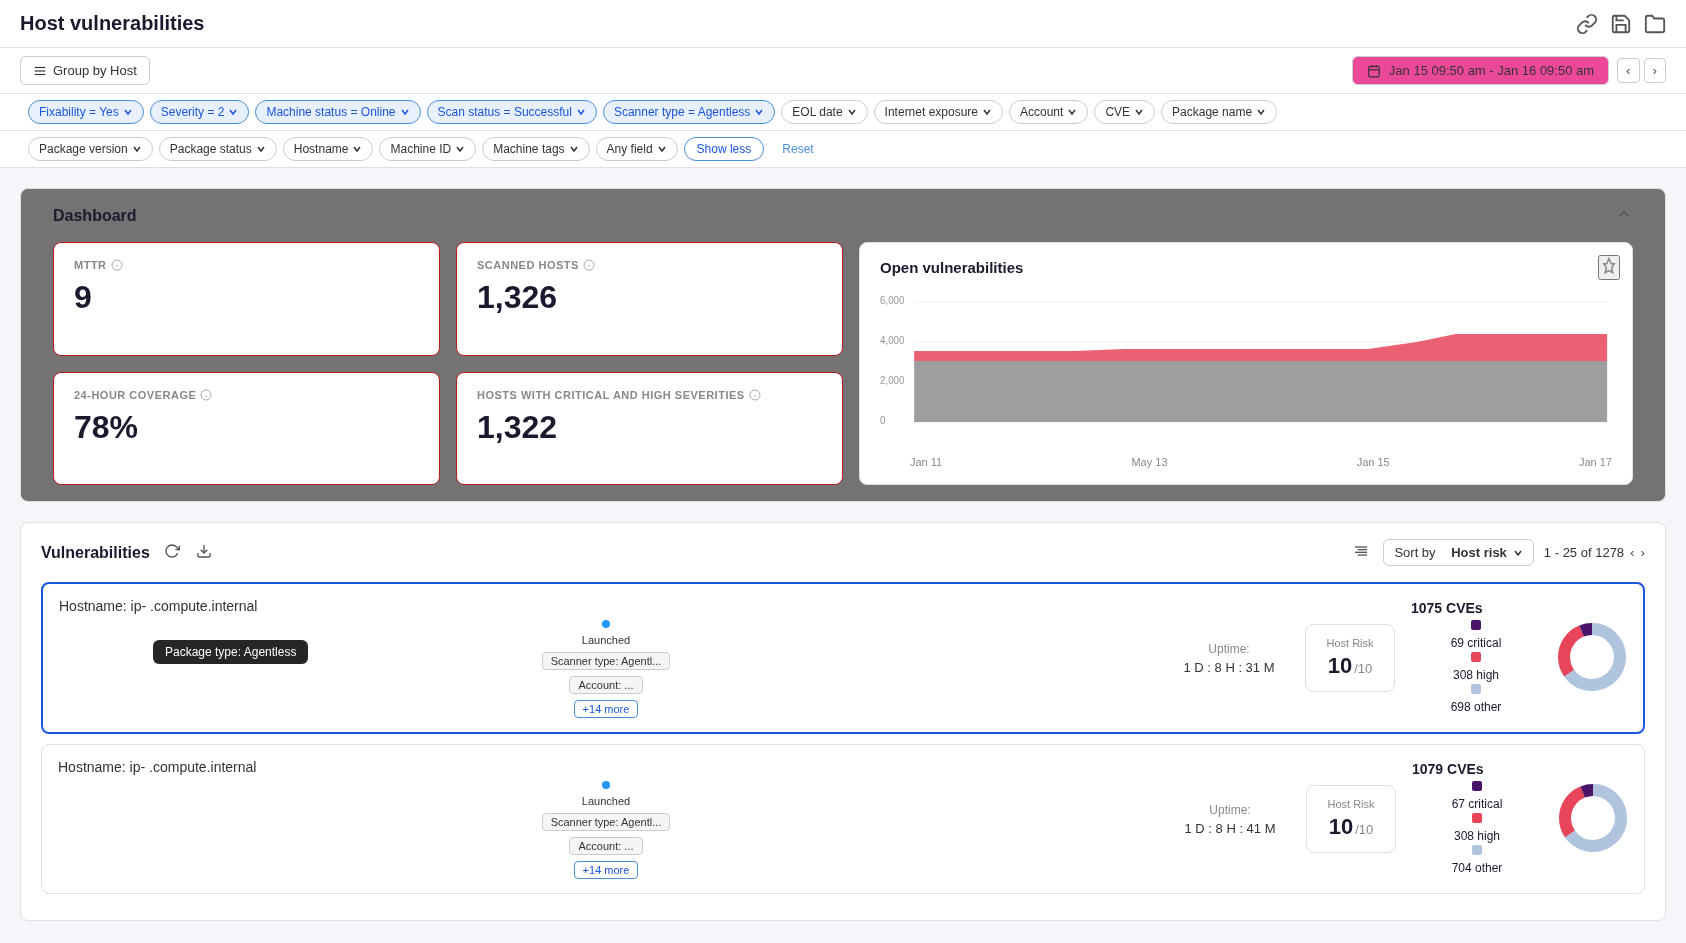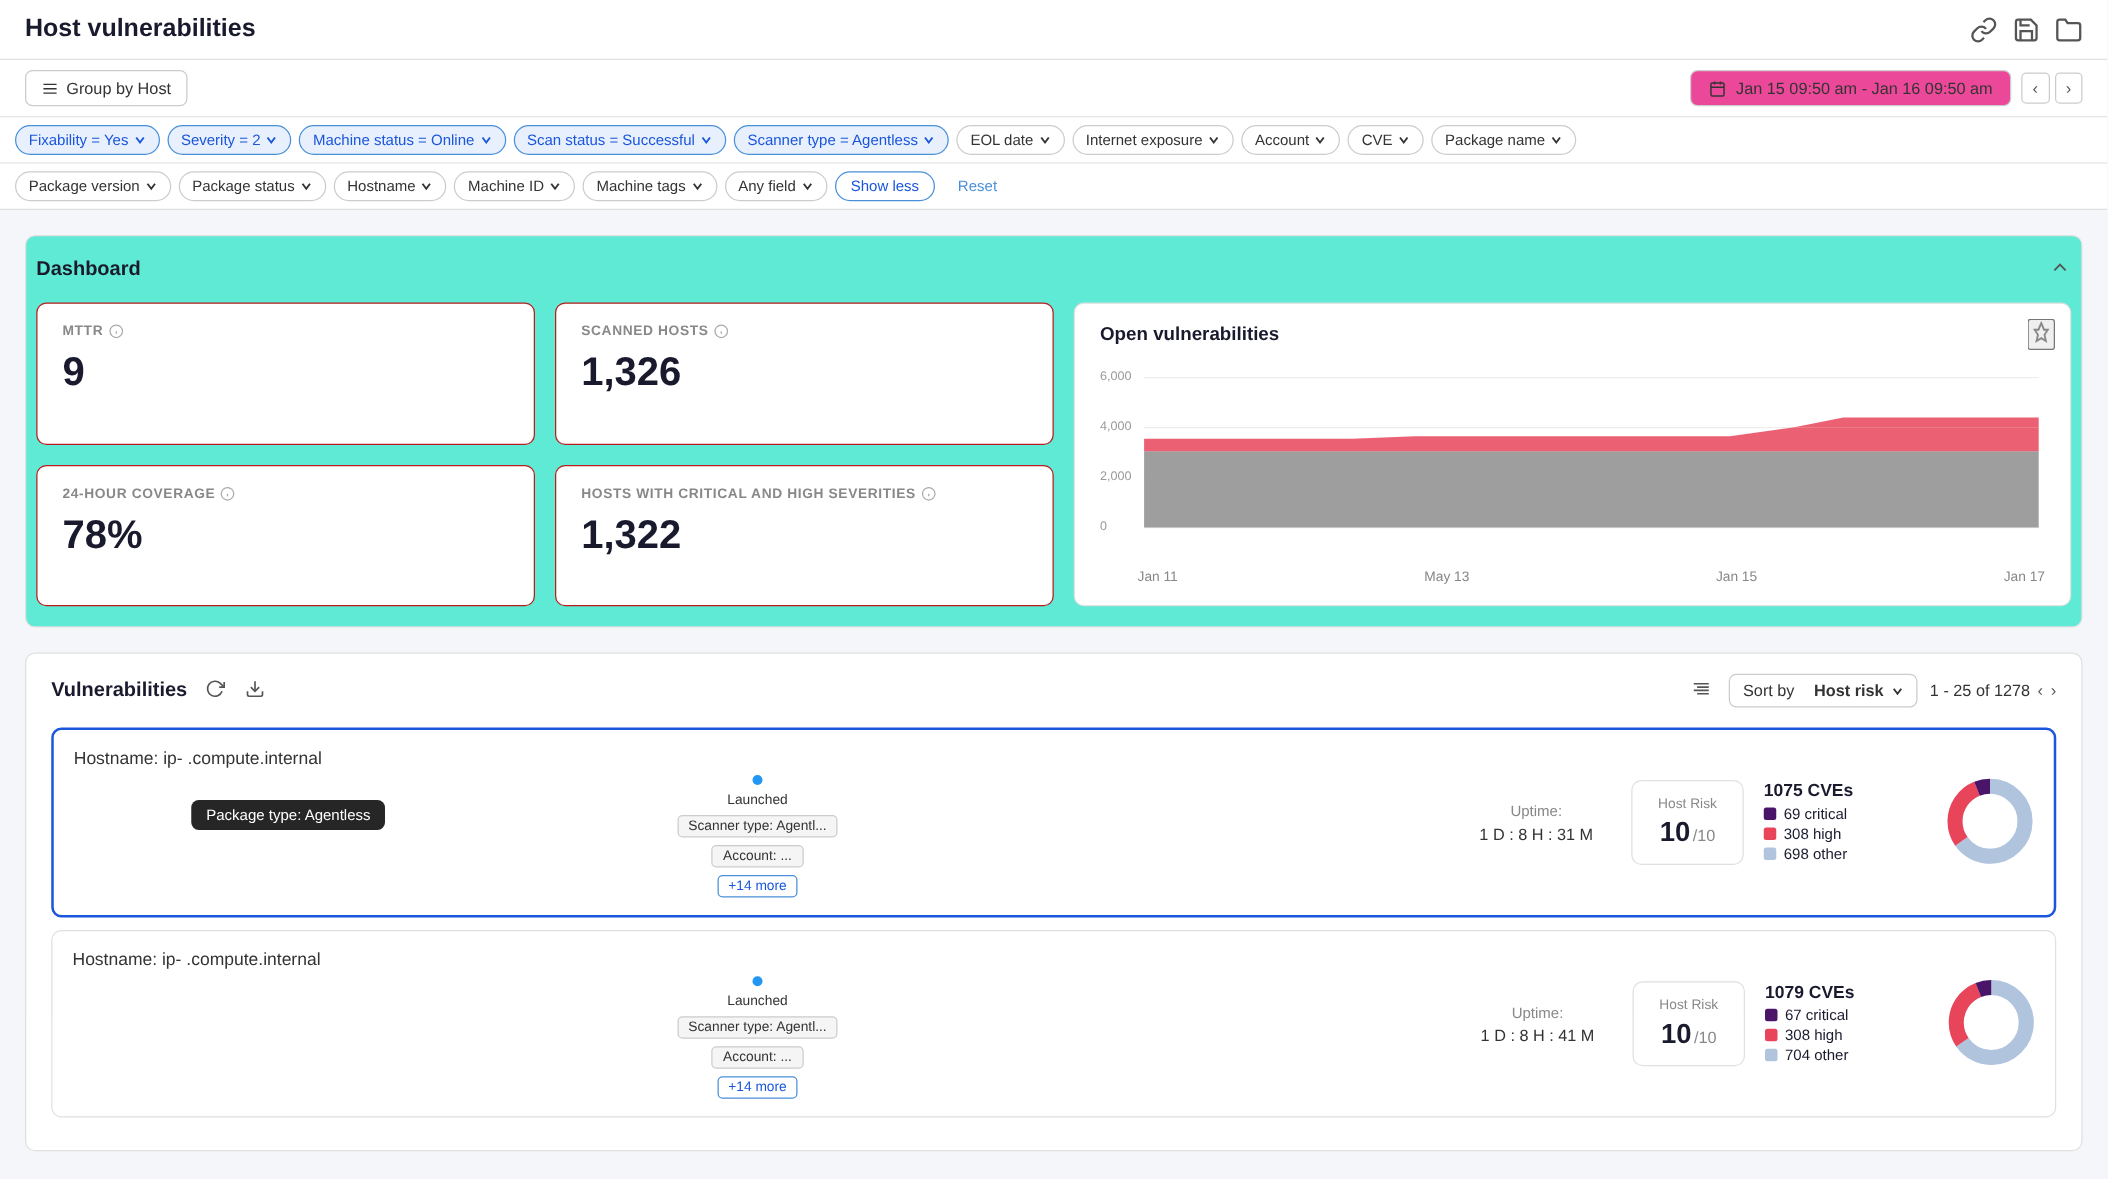--- a/index.html
+++ b/index.html
@@ -10,30 +10,30 @@
     .top-bar-icons { display: flex; gap: 12px; align-items: center; }
     .top-bar-icon { width: 22px; height: 22px; cursor: pointer; color: #555; }
 
     .toolbar { background: #fff; border-bottom: 1px solid #e0e0e0; padding: 8px 20px; display: flex; align-items: center; gap: 8px; }
     .group-by-btn { display: flex; align-items: center; gap: 6px; padding: 6px 12px; border: 1px solid #ccc; border-radius: 6px; background: #fff; cursor: pointer; font-size: 13px; color: #333; }
     .all-filters-btn { display: flex; align-items: center; gap: 6px; padding: 6px 12px; background: transparent; border: none; cursor: pointer; color: #555; font-size: 13px; flex: 1; }
     .date-range { display: flex; align-items: center; gap: 8px; padding: 6px 14px; border: 1px solid #ccc; border-radius: 6px; background: #ec4899; cursor: pointer; font-size: 13px; color: #333; margin-left: auto; }
     .nav-arrows { display: flex; gap: 4px; }
     .nav-arrow { padding: 4px 8px; border: 1px solid #ccc; background: #fff; cursor: pointer; border-radius: 4px; color: #555; }
 
-    .filter-bar { background: #fff; border-bottom: 1px solid #e0e0e0; padding: 6px 12px; display: flex; align-items: center; gap: 6px; flex-wrap: wrap; }
+    .filter-bar { background: #fff; border-bottom: 1px solid #e0e0e0; padding: 6px 28px; display: flex; align-items: center; gap: 6px; flex-wrap: wrap; }
     .filter-chip { display: flex; align-items: center; gap: 4px; padding: 4px 10px; border: 1px solid #ccc; border-radius: 20px; background: #fff; cursor: pointer; font-size: 12px; color: #333; white-space: nowrap; }
     .filter-chip.active { background: #e8f0fe; border-color: #4a90d9; color: #1a56db; }
     .filter-chip svg { width: 10px; height: 10px; }
     .show-less-btn { padding: 4px 12px; border: 1px solid #4a90d9; border-radius: 20px; background: #fff; cursor: pointer; font-size: 12px; color: #1a56db; }
     .reset-btn { padding: 4px 12px; border: none; background: transparent; cursor: pointer; font-size: 12px; color: #4a90d9; }
 
     .main-content { padding: 20px; }
 
-    .dashboard-section { background: #5eead4; border-radius: 8px; border: 1px solid #e0e0e0; margin-bottom: 20px; padding: 16px 8px; }
+    .dashboard-section { background: #737373; border-radius: 8px; border: 1px solid #e0e0e0; margin-bottom: 20px; padding: 16px 32px; }
     .section-header { display: flex; align-items: center; justify-content: space-between; margin-bottom: 16px; }
     .section-title { font-size: 16px; font-weight: 600; color: #1a1a2e; }
     .collapse-btn { background: none; border: none; cursor: pointer; color: #555; }
 
     .metrics-grid { display: grid; grid-template-columns: 1fr 1fr 2fr; gap: 16px; }
     .metric-card { border: 1px solid #b91c1c; border-radius: 8px; padding: 16px 20px; background: #fff; }
     .metric-label { font-size: 11px; font-weight: 600; text-transform: uppercase; color: #888; letter-spacing: 0.5px; display: flex; align-items: center; gap: 4px; margin-bottom: 8px; }
     .metric-value { font-size: 32px; font-weight: 700; color: #1a1a2e; }
 
     .chart-card { border: 1px solid #e0e0e0; border-radius: 8px; padding: 16px 20px; background: #fff; position: relative; }
@@ -66,21 +66,21 @@
     .tag-more { padding: 2px 8px; border: 1px solid #4a90d9; border-radius: 4px; font-size: 11px; color: #1a56db; background: #fff; cursor: pointer; }
     .uptime-info { text-align: center; min-width: 120px; }
     .uptime-label { font-size: 12px; color: #888; margin-bottom: 4px; }
     .uptime-value { font-size: 13px; color: #333; }
     .host-risk { border: 1px solid #e0e0e0; border-radius: 8px; padding: 12px 16px; text-align: center; min-width: 90px; }
     .host-risk-label { font-size: 11px; color: #888; margin-bottom: 4px; }
     .host-risk-value { font-size: 22px; font-weight: 700; color: #1a1a2e; display: flex; align-items: baseline; justify-content: center; gap: 2px; }
     .host-risk-denom { font-size: 13px; font-weight: 400; color: #888; }
     .cve-info { min-width: 130px; }
     .cve-count { font-size: 14px; font-weight: 600; color: #1a1a2e; margin-bottom: 4px; }
-    .cve-detail { display: flex; align-items: center; gap: 6px; font-size: 12px; margin-bottom: 2px; }
+    .cve-detail { display: flex; align-items: center; gap: 6px; font-size: 12px; margin-bottom: 2px; flex-direction: column; }
     .cve-dot { width: 10px; height: 10px; border-radius: 2px; display: inline-block; }
     .cve-dot.critical { background: #4a1468; }
     .cve-dot.high { background: #e8455a; }
     .cve-dot.other { background: #b0c4de; }
 
     .donut-chart { width: 70px; height: 70px; }
 
     .tooltip { position: absolute; top: 56px; left: 110px; background: rgba(0,0,0,0.85); color: #fff; padding: 5px 12px; border-radius: 6px; font-size: 12px; white-space: nowrap; z-index: 10; pointer-events: none; }
   </style>
 </head>

